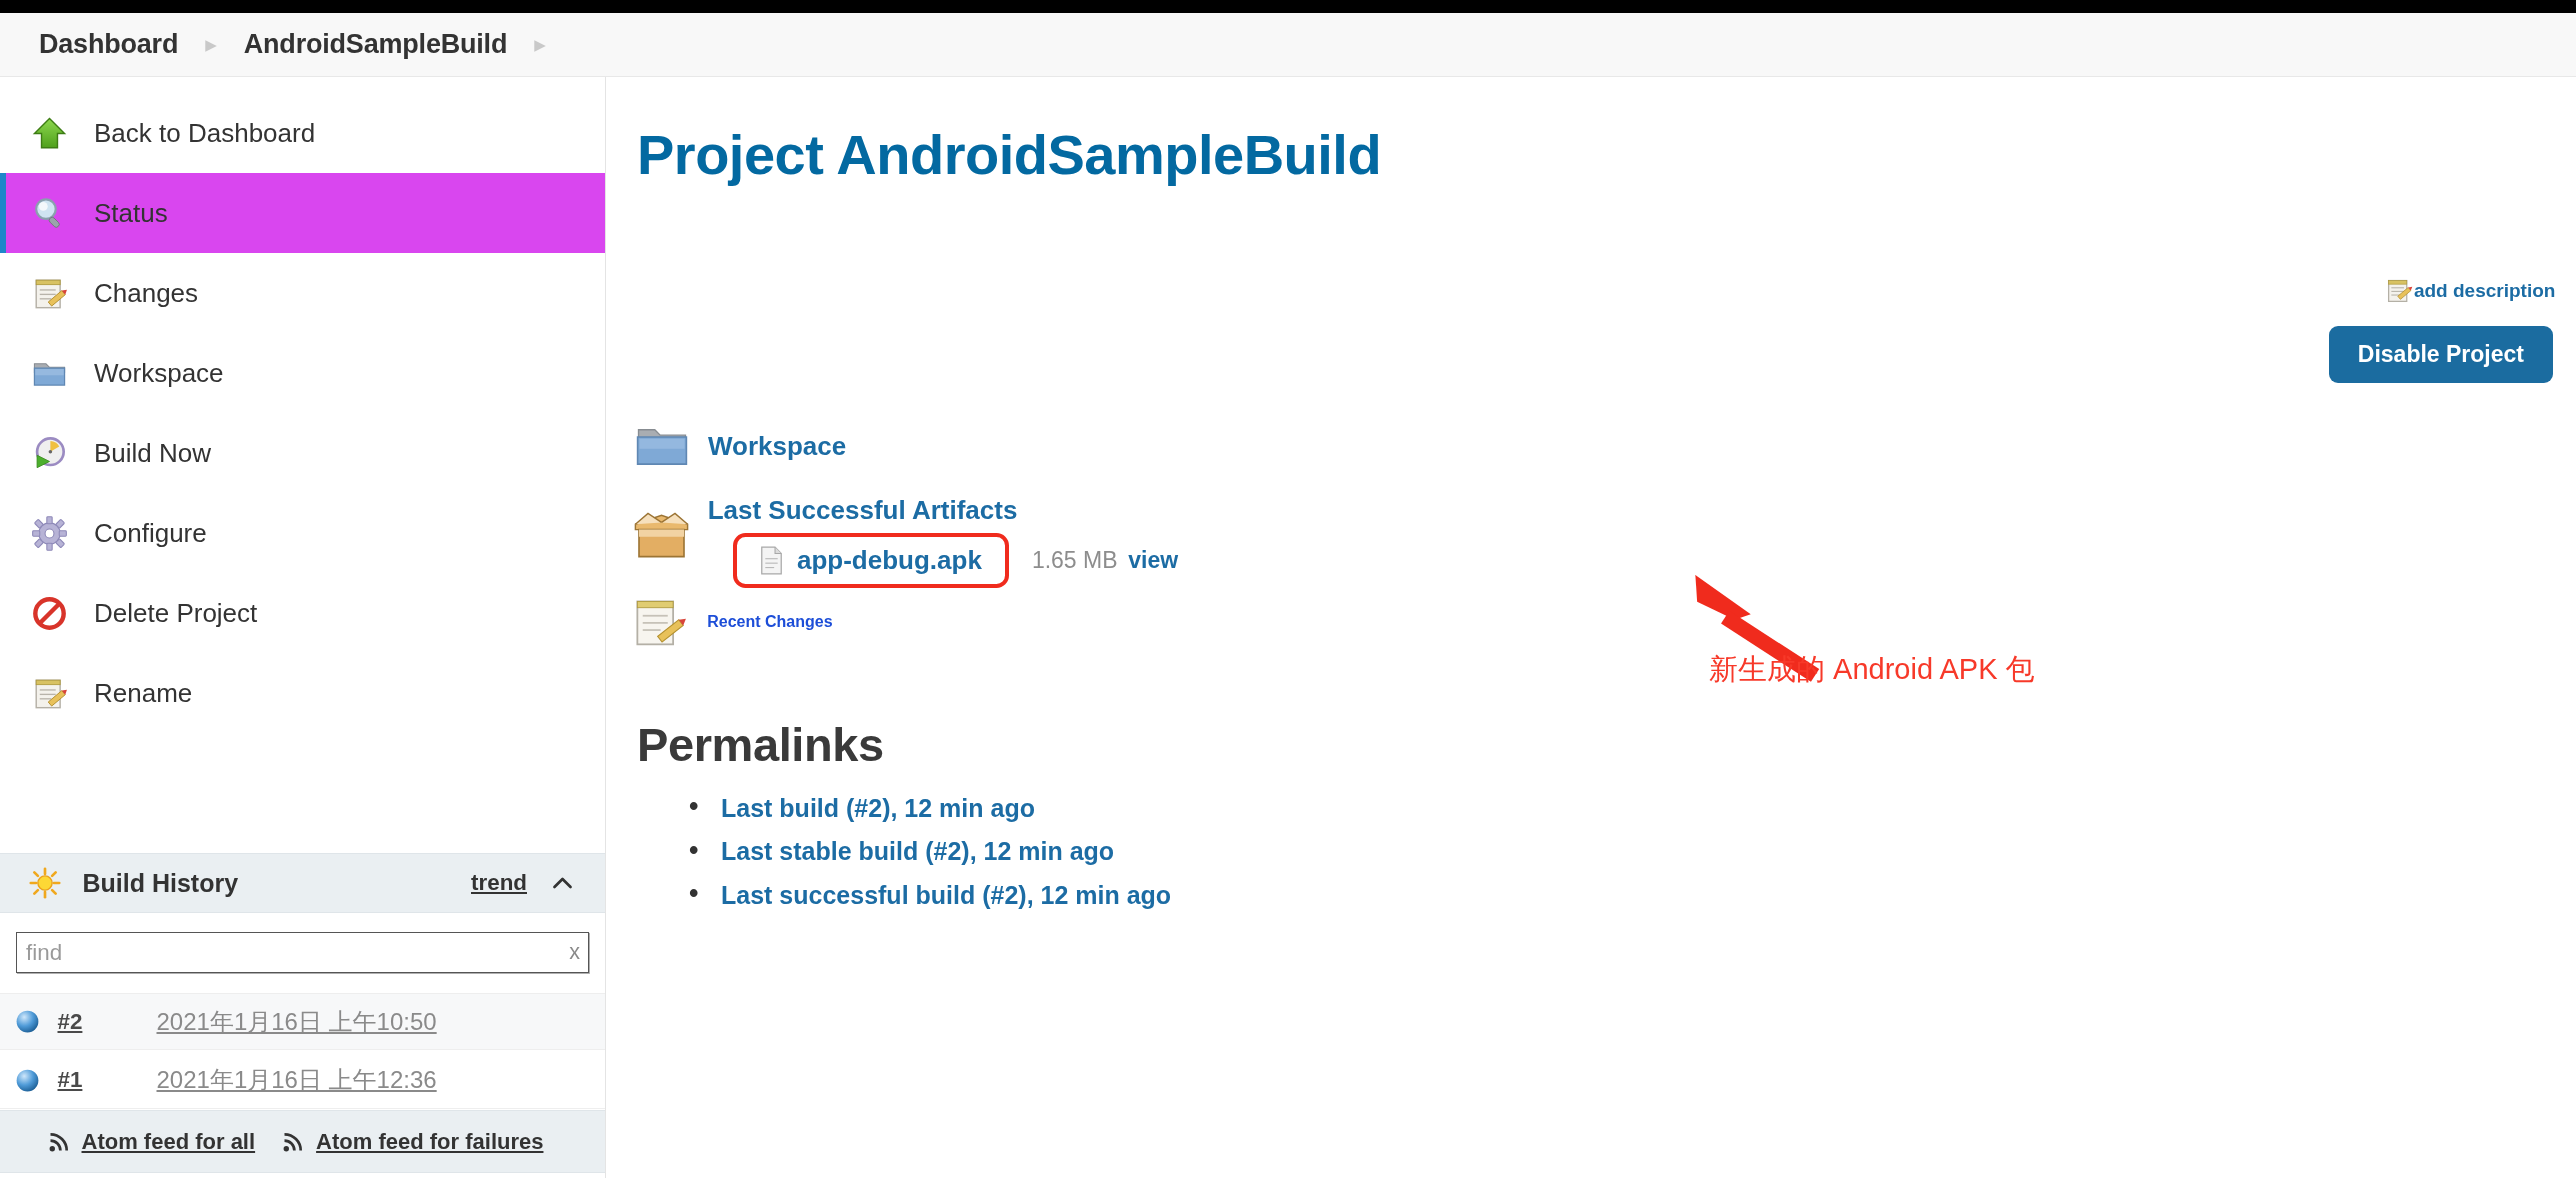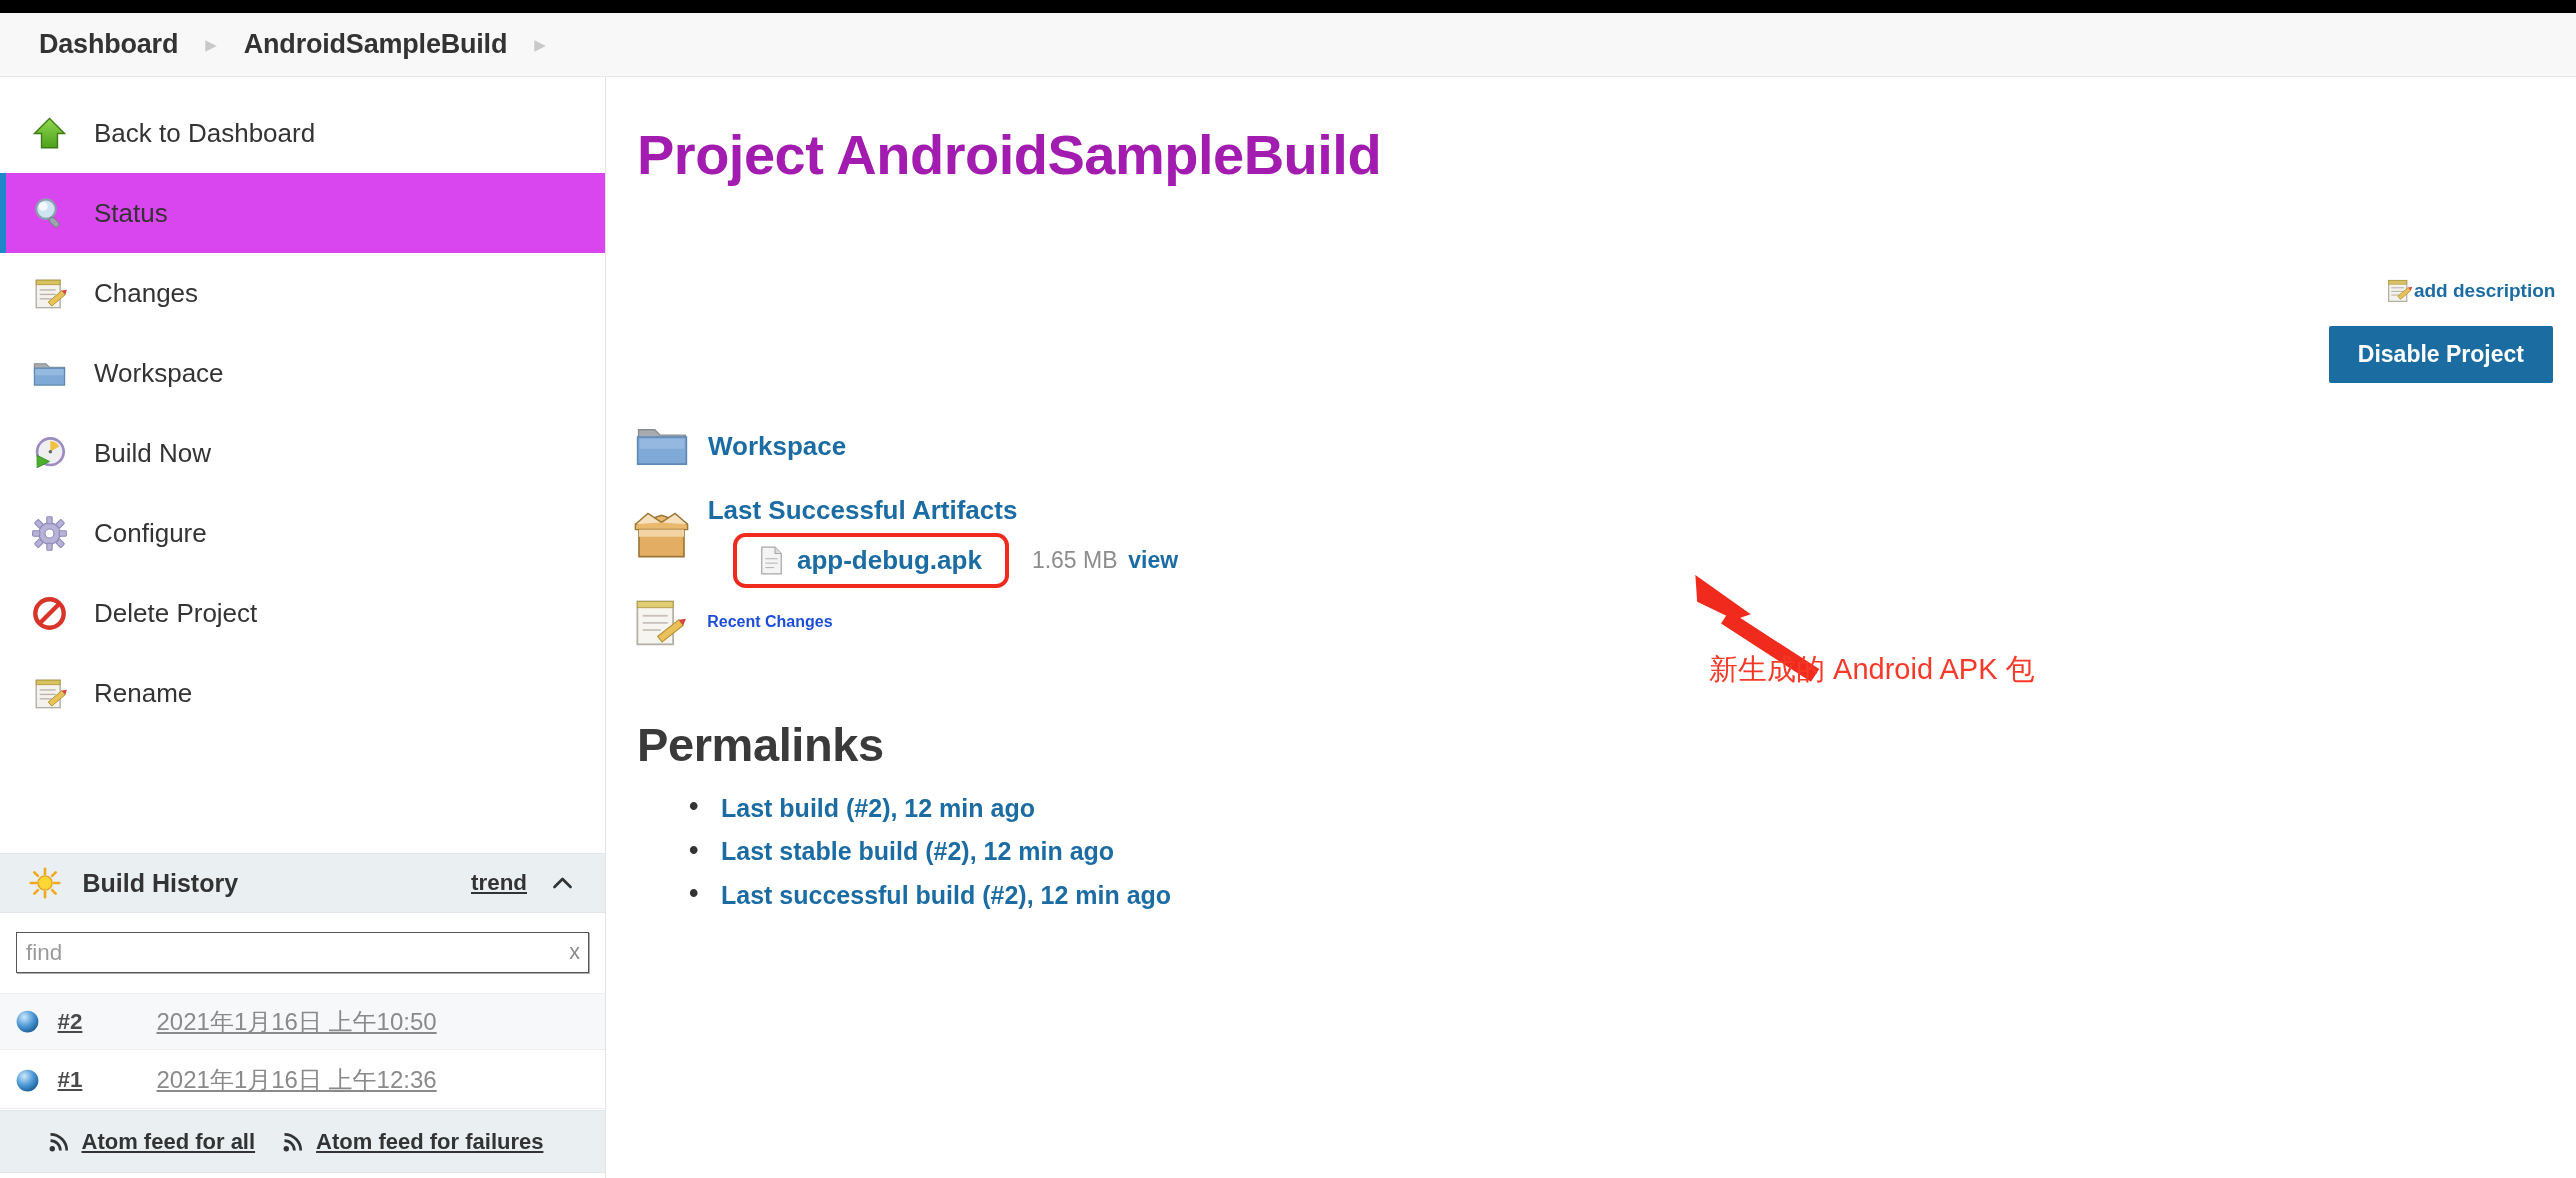--- a/index.html
+++ b/index.html
@@ -137,40 +137,40 @@
   }
 
   
   .main {
     position: absolute; top: 77px; left: 607px;
     width: 1969px; height: 1102px;
     background: #ffffff;
   }
   .page-title {
     position: absolute; top: 45px; left: 30px;
-    font-size: 56px; font-weight: bold; color: #a21caf;
+    font-size: 56px; font-weight: bold; color: #0369a1;
     letter-spacing: -0.5px;
     white-space: nowrap;
   }
   .desc-link {
     position: absolute; top: 199px; right: 20.6px;
     display: flex; align-items: center; cursor: pointer;
   }
   .desc-ic { width: 29px; height: 29px; margin-right: 0px; flex:0 0 29px;}
   .desc-text {
     font-size: 19px; font-weight: bold; color: #1c6ca4;
     white-space: nowrap;
   }
   .disable-btn {
     position: absolute; top: 249px; right: 23px;
     background: #1b6ca0;
     color: #ffffff;
     font-size: 23px; font-weight: bold;
     font-family: "Liberation Sans", sans-serif;
-    border: none; border-radius: 2px;
+    border: none; border-radius: 9px;
     padding: 15px 29px;
     cursor: pointer;
     white-space: nowrap;
   }
 
   
   .info-block { position: absolute; top: 336px; left: 18px; }
 
   .ws-row { display: flex; align-items: center; height: 66px; }
   .ws-ic { width: 56px; height: 56px; margin-left: 9px; margin-right: 18px; flex:0 0 56px;}

